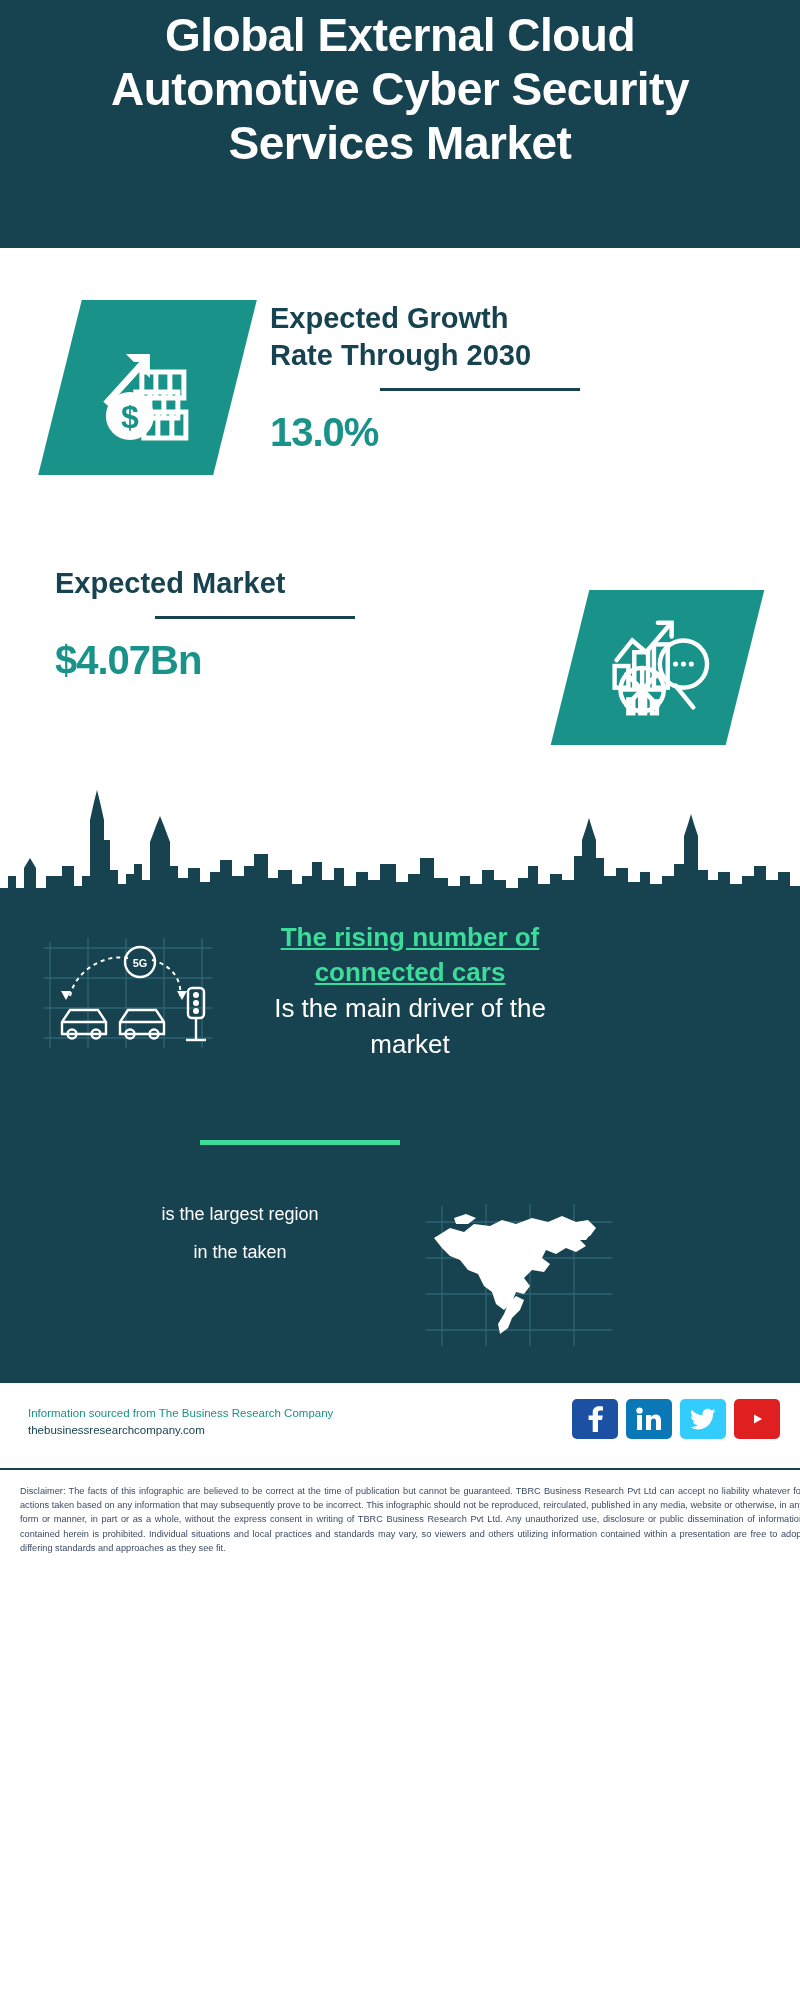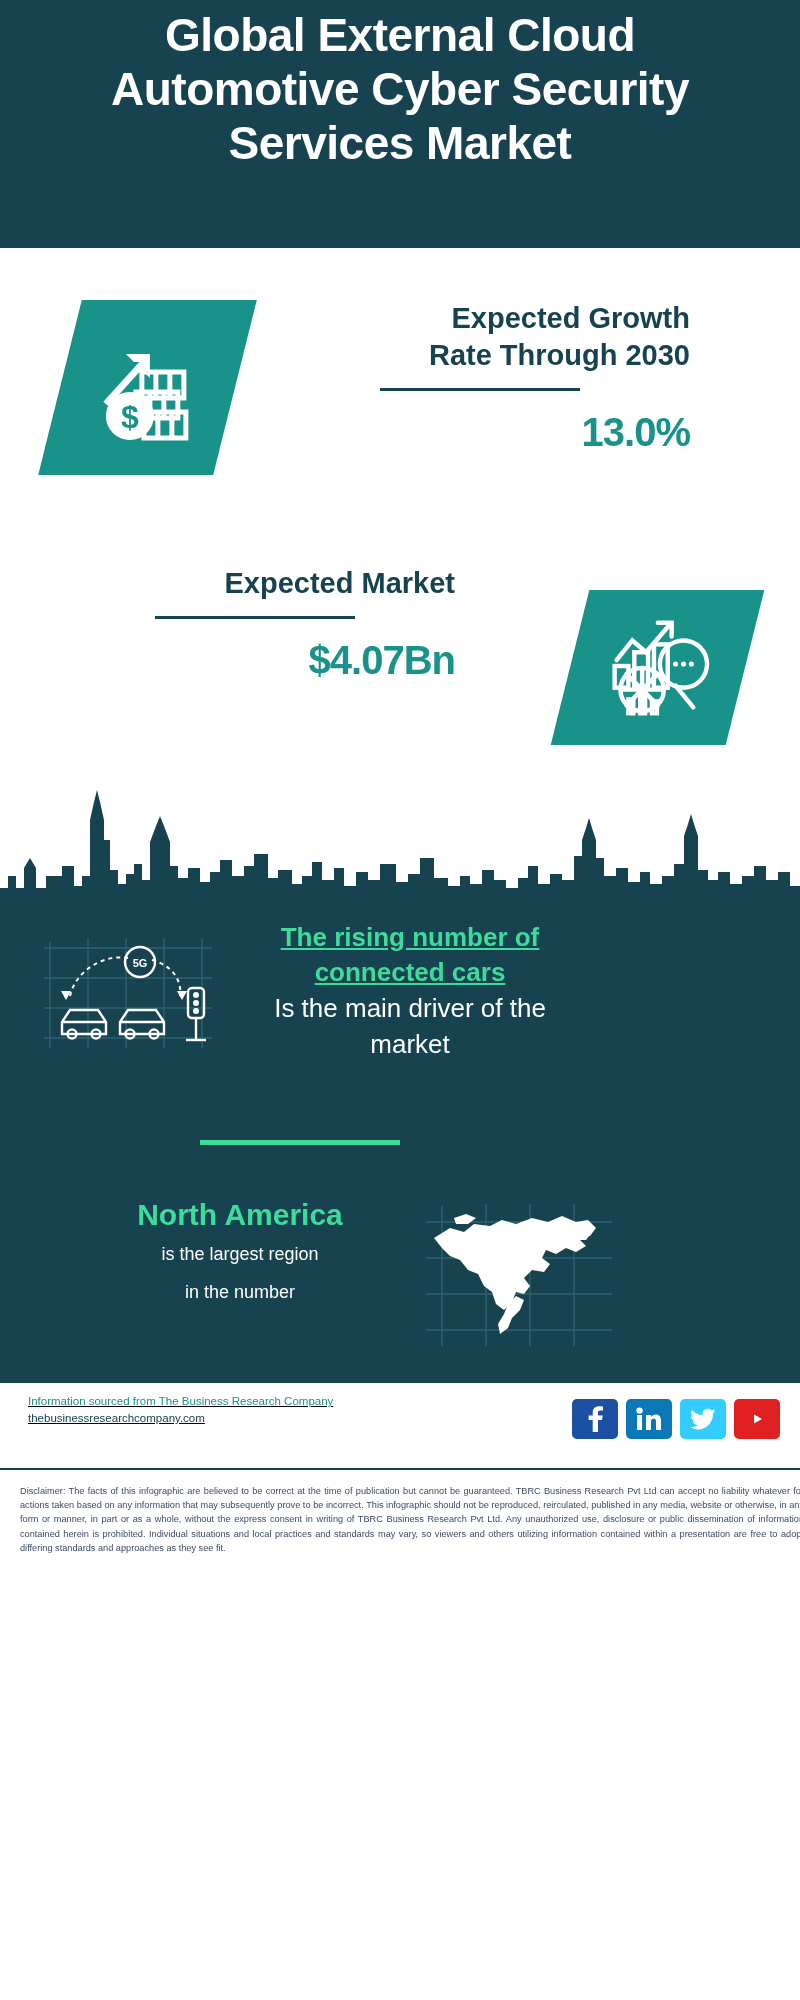--- a/index.html
+++ b/index.html
@@ -31,21 +31,21 @@
   .para-shape {
     position:absolute;
     background:#199289;
     transform: skewX(-14deg);
     display:flex; align-items:center; justify-content:center;
   }
   .para-1 { left:60px; top:40px; width:175px; height:175px; }
   .para-2 { left:570px; top:30px; width:175px; height:155px; }
   .para-inner { transform: skewX(14deg); display:flex; align-items:center; justify-content:center; }
 
-  .stat-text { position:absolute; text-align:right; }
+  .stat-text { position:absolute; text-align:left; }
   .s1-text { left:270px; top:40px; width:420px; }
   .s2-text { left:55px; top:5px; width:400px; }
 
   .stat-label {
     color:#17424f; font-weight:bold; font-size:29px; line-height:37px;
   }
   .stat-rule {
     height:3px; background:#17424f; width:200px; margin:14px auto 8px auto;
   }
   .stat-value {
@@ -81,21 +81,21 @@
   .region-text { position:absolute; left:60px; top:0px; width:360px; text-align:center; }
   .region-head { color:#3ddc9b; font-weight:bold; font-size:30px; line-height:40px; }
   .region-sub  { color:#ffffff; font-size:18px; line-height:38px; }
   .region-map  { position:absolute; left:420px; top:5px; width:200px; height:150px; }
 
   
   .footer {
     position:absolute; top:1380px; left:0; width:800px; height:90px;
     background:#ffffff; border-top:3px solid #17424f; border-bottom:2px solid #17424f;
   }
-  .footer-src { position:absolute; left:28px; top:10px; width:360px;text-decoration:underline; }
+  .footer-src { position:absolute; left:28px; top:22px; width:360px; }
   .footer-line1 { color:#199289; font-size:11.5px; line-height:17px; }
   .footer-line2 { color:#17424f; font-size:11.5px; line-height:17px; }
   .socials { position:absolute; right:20px; top:16px; display:flex; gap:8px; }
   .sbtn { width:46px; height:40px; border-radius:5px; display:flex; align-items:center; justify-content:center; }
   .fb { background:#1b50a2; }
   .li { background:#0a78b6; }
   .tw { background:#32ccfe; }
   .yt { background:#e02020; }
 
   
@@ -249,23 +249,22 @@
     <div class="driver-text">
       <div class="driver-head">The rising number of connected cars</div>
       <div class="driver-sub">Is the main driver of the market</div>
     </div>
   </div>
 
   <div class="mint-rule"></div>
 
   <div class="region">
     <div class="region-text">
-      <div class="region-head">North America</div>
       <div class="region-sub">is the largest region</div>
-      <div class="region-sub">in the number</div>
+      <div class="region-sub">in the taken</div>
     </div>
     <div class="region-map">
       <svg width="200" height="150" viewBox="0 0 200 150">
         <g stroke="#2e6472" stroke-width="1.3" fill="none">
           <line x1="22" y1="6" x2="22" y2="146"></line>
             <line x1="66" y1="4" x2="66" y2="146"></line>
           <line x1="110" y1="4" x2="110" y2="146"></line>
             <line x1="154" y1="4" x2="154" y2="146"></line>
           <line x1="6" y1="22" x2="192" y2="22"></line>
             <line x1="6" y1="58" x2="192" y2="58"></line>

